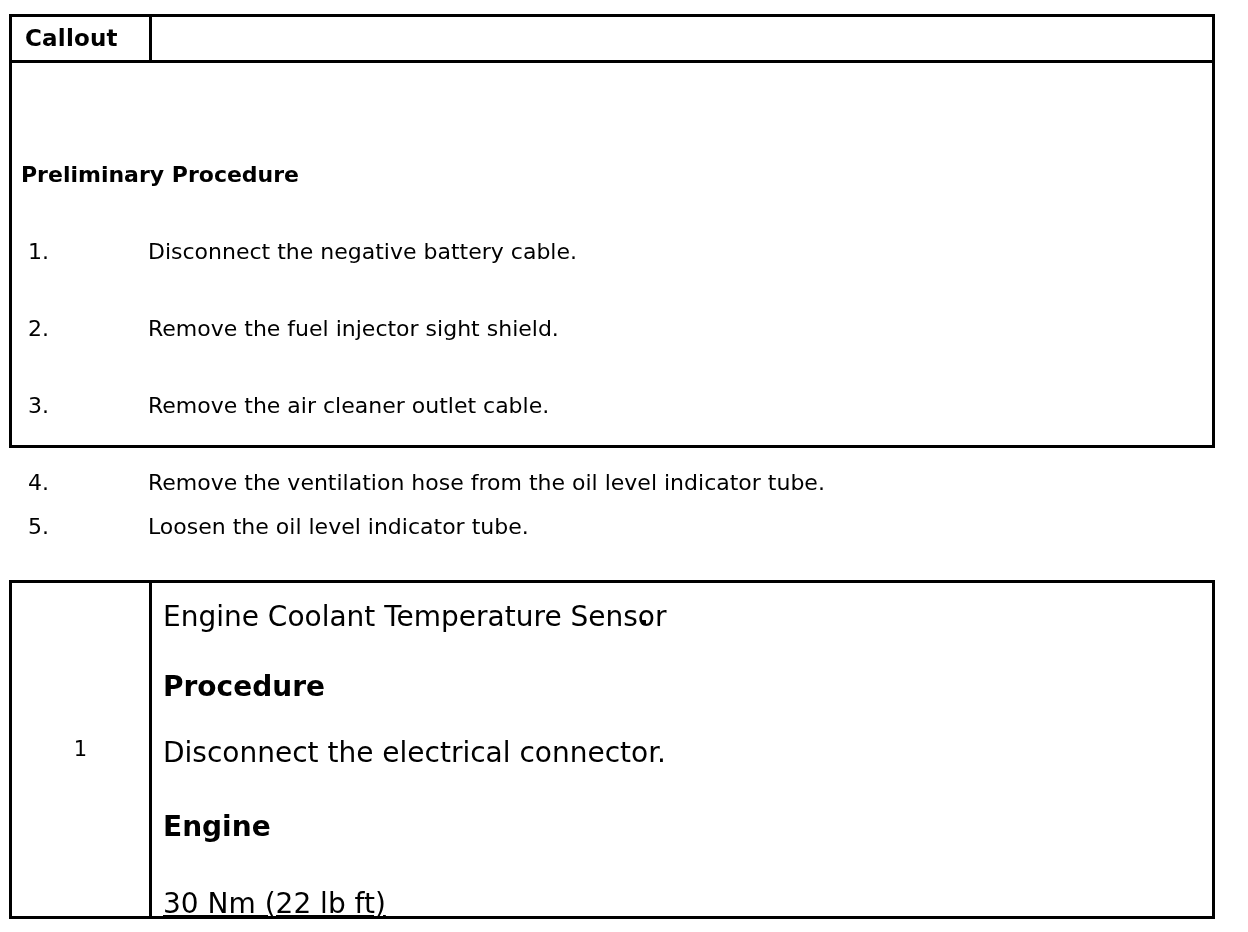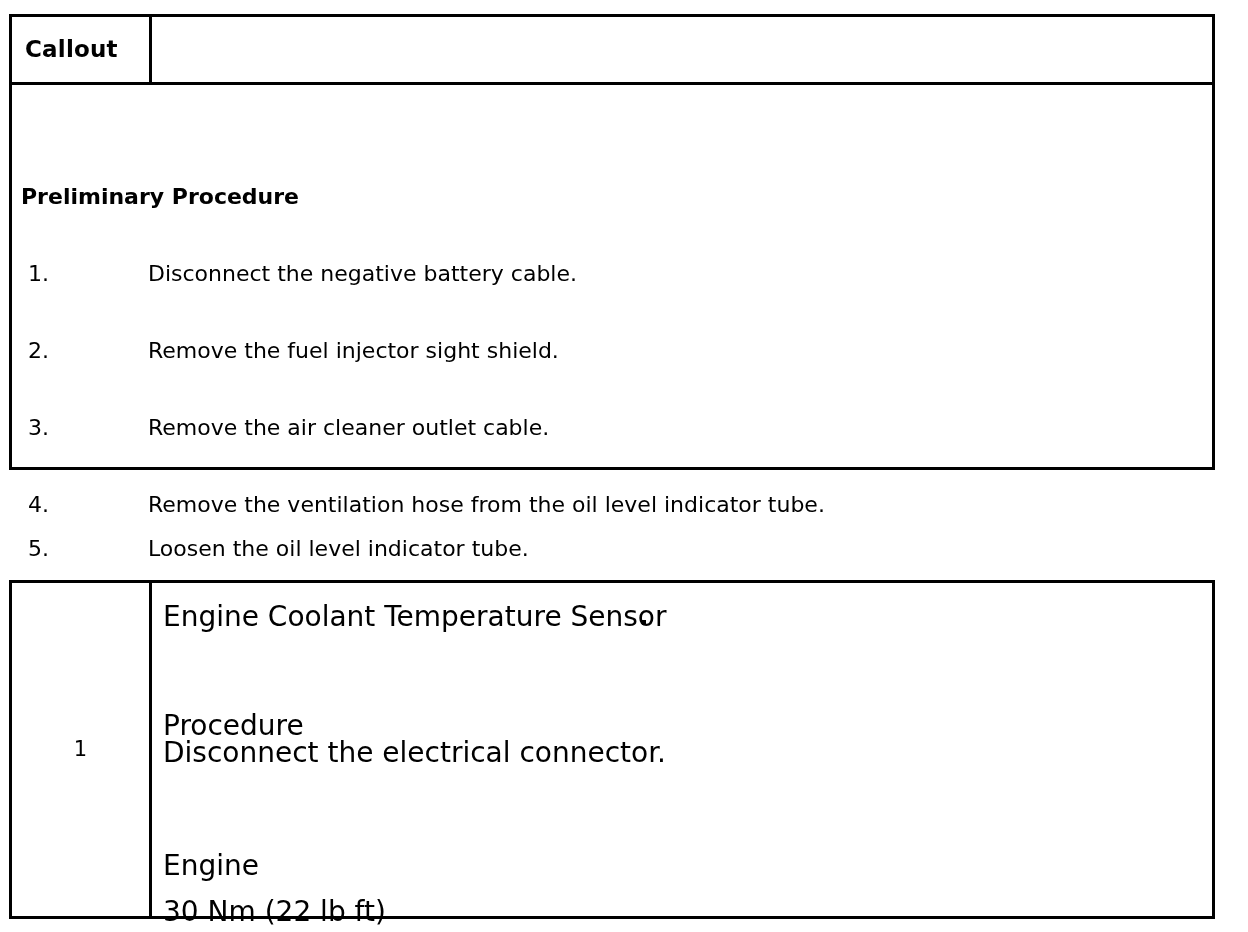--- a/index.html
+++ b/index.html
@@ -31,21 +31,21 @@
     left: 9px;
     top: 14px;
     width: 1206px;   
     border: 3px solid #000;
     box-sizing: border-box;
     background: #fff;
   }
 
   .header-row {
     display: flex;
-    height: 68px;
+    height: 46px;
     border-bottom: 3px solid #000;
     box-sizing: border-box;
     gap: 32px;
   }
   .header-callout {
     width: 140px;           
     box-sizing: border-box;
     border-right: 3px solid #000;
     display: flex;
     align-items: center;
@@ -137,27 +137,27 @@
     box-sizing: border-box;
   }
 
   .detail-line {
     position: absolute;
     left: 11px;
     white-space: nowrap;
     font-size: 28px;
     line-height: 1;
   }
-  .detail-line.bold { font-weight: normal; margin-top: 39px; }
+  .detail-line.bold { font-weight: bold; }
 
   .detail-name      { top: 20px; }
   .detail-procedure { top: 90px; }
   .detail-step      { top: 156px; }
   .detail-tighten   { top: 230px; }
-  .detail-torque    { top: 315px; }
+  .detail-torque    { top: 307px; text-decoration: underline; }
 
   .sensor-dot {
     position: absolute;
     width: 4px;
     height: 5px;
     background: #000;
     left: 490px;
     top: 37px;
   }
 </style>

